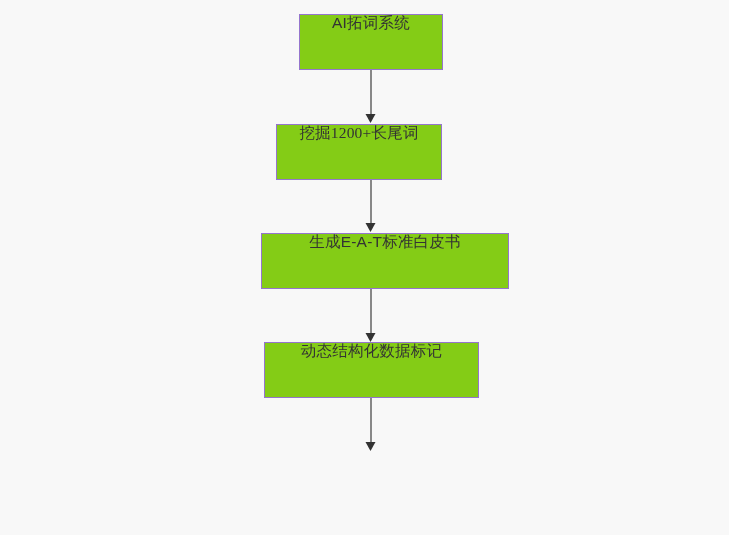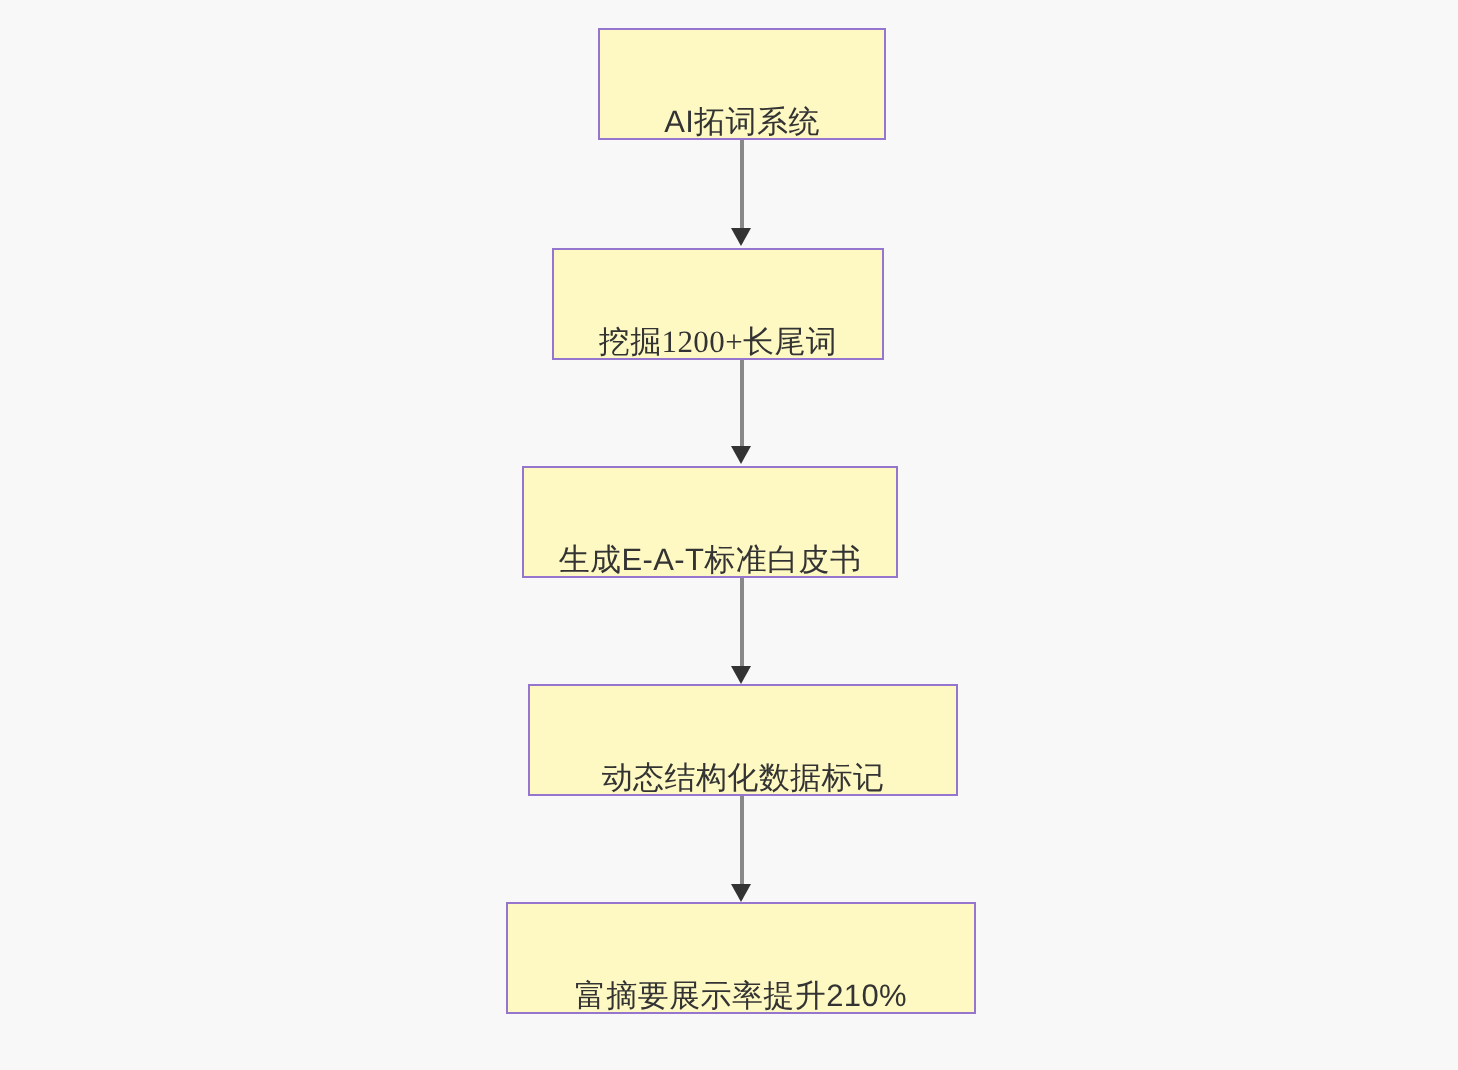--- a/index.html
+++ b/index.html
@@ -14,25 +14,25 @@
     overflow: hidden;
   }
   #flowchart {
     position: relative;
     width: 729px;
     height: 535px;
   }
   .node {
     position: absolute;
     box-sizing: border-box;
-    background: #fef9c3;
+    background: #84cc16;
     border: 1.5px solid #9575cd;
     border-radius: 0;
     display: flex;
-    align-items: flex-end;
+    align-items: flex-start;
     justify-content: center;
     height: 56px;
   }
   .node-label {
     font-size: 15.5px;
     color: #333333;
     line-height: 1;
     letter-spacing: 0.2px;
     white-space: nowrap;
   }
@@ -70,25 +70,22 @@
   <div class="arrowhead" style="left:371px; top:442px;"></div>
 
   <div class="node" style="left:299px; top:14px; width:144px;">
     <span class="node-label">AI拓词系统</span>
   </div>
 
   <div class="node" style="left:276px; top:124px; width:166px;font-family:Liberation Serif, serif;">
     <span class="node-label">挖掘1200+长尾词</span>
   </div>
 
-  <div class="node" style="left:261px; top:233px; width:188px;">
+  <div class="node" style="left:261px; top:233px; width:248px;">
     <span class="node-label">生成E-A-T标准白皮书</span>
   </div>
 
   <div class="node" style="left:264px; top:342px; width:215px;">
     <span class="node-label">动态结构化数据标记</span>
   </div>
 
-  <div class="node" style="left:253px; top:451px; width:235px;">
-    <span class="node-label">富摘要展示率提升210%</span>
-  </div>
 
 </div>
 
 </body></html>

